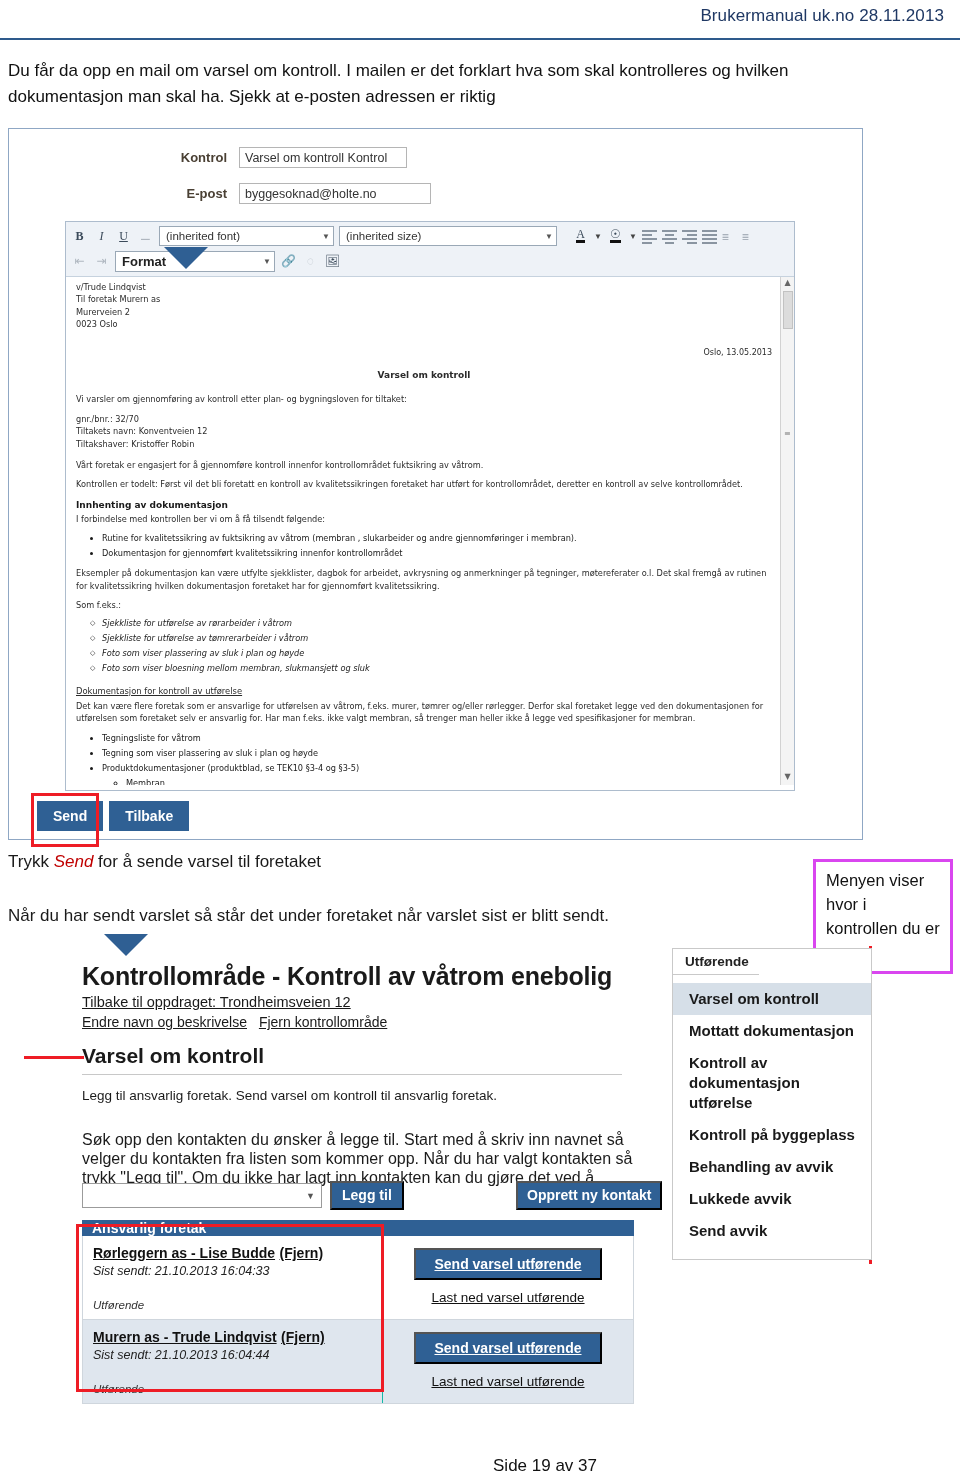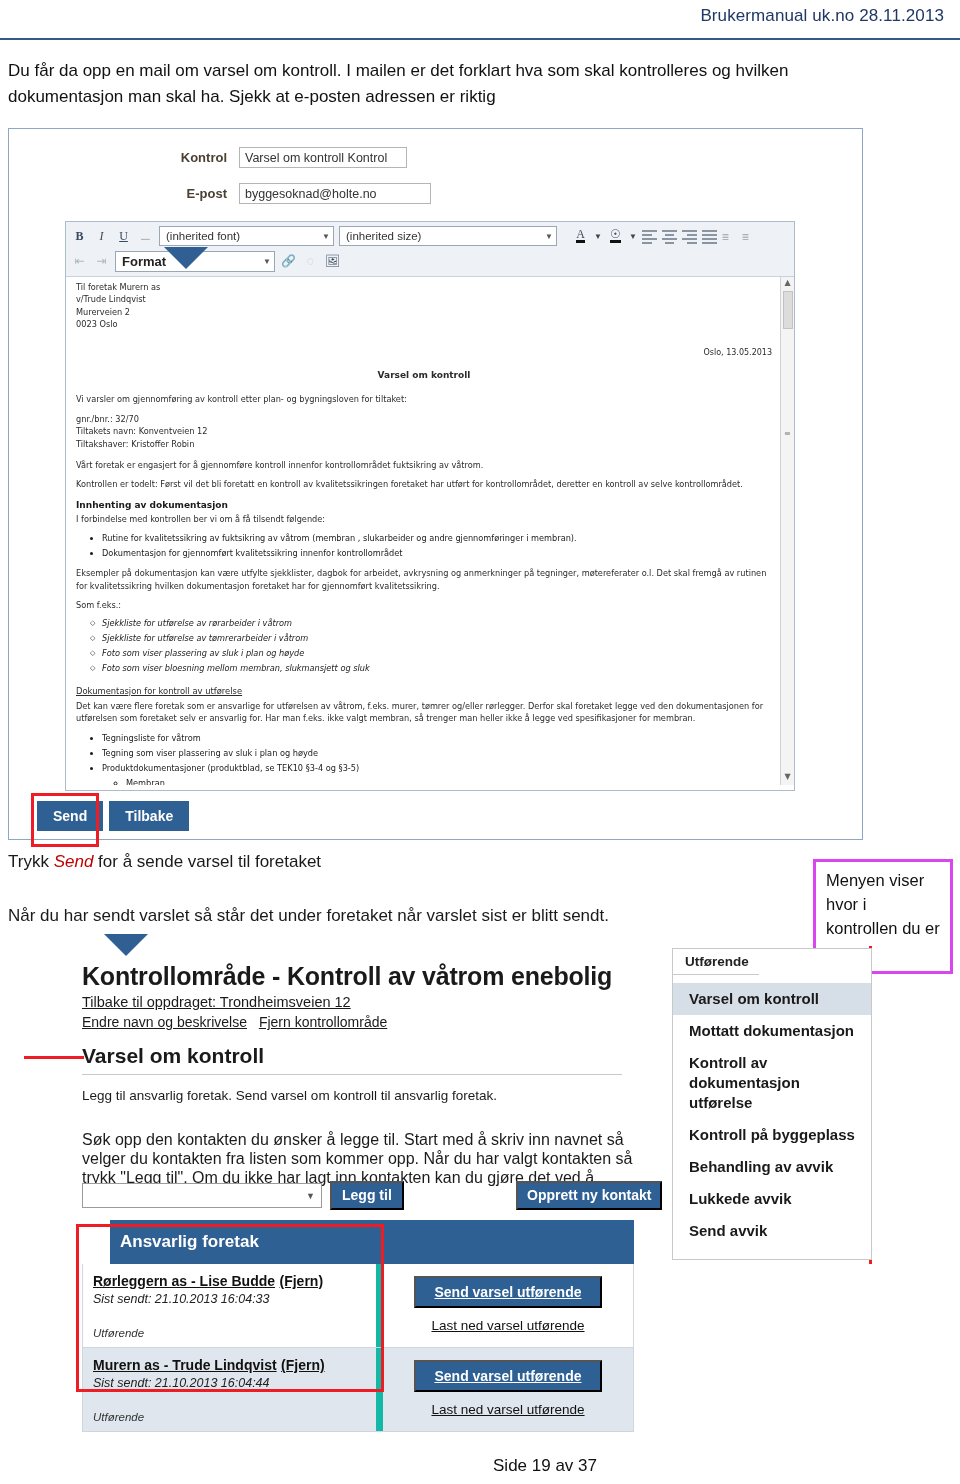--- a/index.html
+++ b/index.html
@@ -192,29 +192,28 @@
     padding:4px 10px; line-height:17px;
   }
   .btn-new{
     position:absolute; left:492px; top:233px;
     background:#2f6094; color:#fff; font-weight:bold; font-size:14px;
     padding:4px 9px; line-height:17px;
   }
 
   .tbl{ position:absolute; left:58px; top:272px; width:552px; }
   .tbl-head{
-    background:#2f6094; color:#fff; font-weight:bold; font-size:17px;
-    padding:12px 10px;
-    margin-left:28px;
+    background:#2f6094; color:#fff; font-weight:bold; font-size:14px;
+    padding:0 10px;
   }
   .trow{
     display:flex; border:1px solid #cfd6dd; border-top:none; min-height:84px;
   }
   .trow.alt{ background:#dfe6ee; }
-  .trow .c1{ width:300px; padding:8px 10px; border-right:7px solid #14b8a6; position:relative;}
+  .trow .c1{ width:300px; padding:8px 10px; border-right:1px solid #14b8a6; position:relative;}
   .trow .c2{ flex:1; padding:12px 10px; text-align:center;}
   .nm{ font-size:14px; font-weight:bold; text-decoration:underline; color:#111;}
   .sent{ font-size:12.5px; font-style:italic; color:#222; margin-top:2px;}
   .utf{ font-size:11.5px; font-style:italic; color:#333; position:absolute; bottom:8px; left:10px;}
   .btn-send-v{
     display:inline-block; background:#2f6094; color:#fff; font-weight:bold;
     font-size:14px; padding:6px 18px; text-decoration:underline;
   }
   .lnk-last{
     display:block; margin-top:10px; font-size:13.5px; text-decoration:underline; color:#111;
@@ -334,22 +333,22 @@
           <span>Format</span>
           <span class="cv">▼</span>
         </div>
         <div class="tbtn">🔗</div>
         <div class="tbtn dim">◌</div>
         <div class="tbtn">🖼</div>
       </div>
     </div>
 
     <div class="ebody">
+      <p class="tight">v/Trude Lindqvist</p>
       <p class="tight">Til foretak Murern as</p>
-      <p class="tight">v/Trude Lindqvist</p>
       <p class="tight">Murerveien 2</p>
       <p class="tight">0023 Oslo</p>
       <p class="rightdate" style="margin-top:16px;">Oslo, 13.05.2013</p>
       <p class="ctr">Varsel om kontroll</p>
       <p>Vi varsler om gjennomføring av kontroll etter plan- og bygningsloven for tiltaket:</p>
       <p class="tight">gnr./bnr.: 32/70</p>
       <p class="tight">Tiltakets navn: Konventveien 12</p>
       <p class="tight" style="margin-bottom:9px;">Tiltakshaver: Kristoffer Robin</p>
       <p>Vårt foretak er engasjert for å gjennomføre kontroll innenfor kontrollområdet fuktsikring av våtrom.</p>
       <p>Kontrollen er todelt: Først vil det bli foretatt en kontroll av kvalitetssikringen foretaket har utført for kontrollområdet, deretter en kontroll av selve kontrollområdet.</p>

